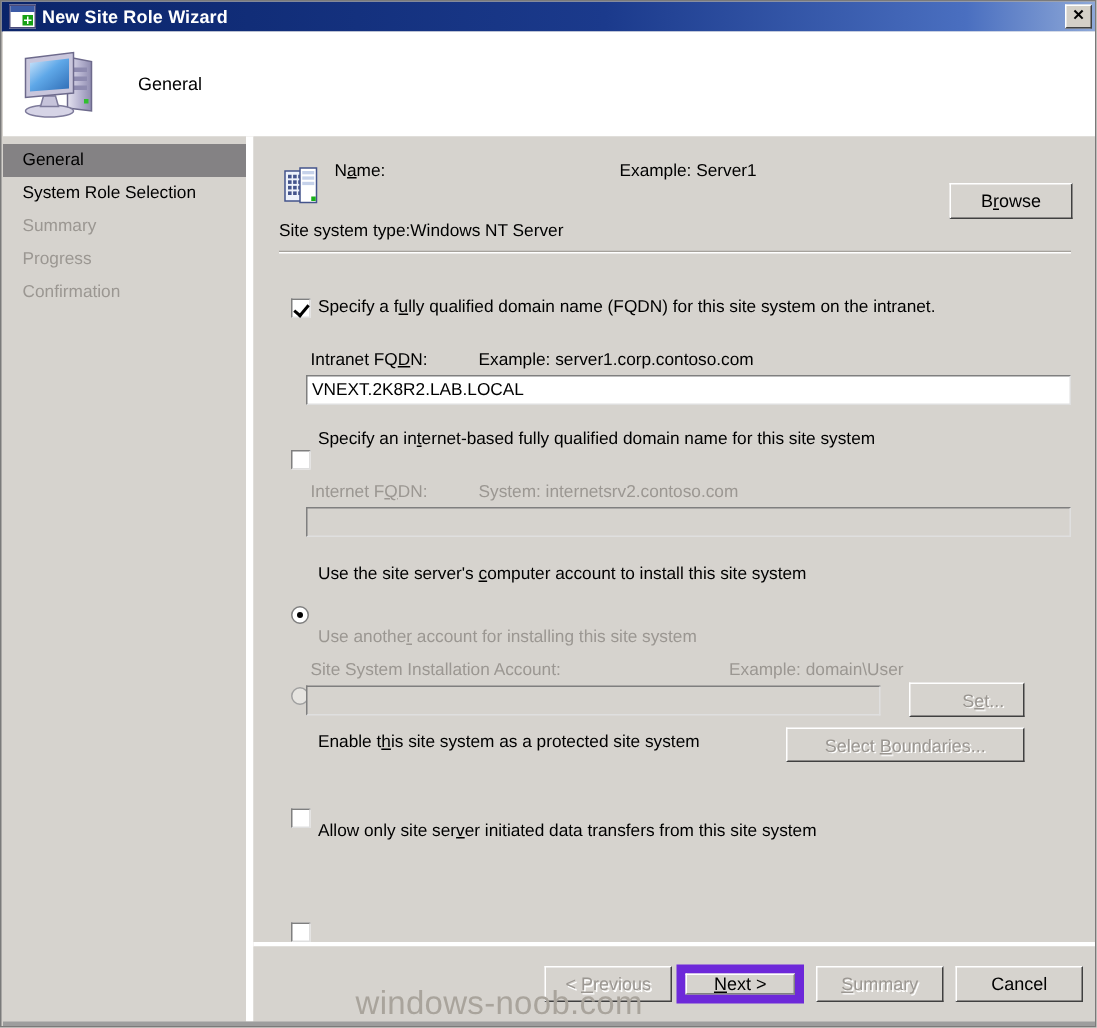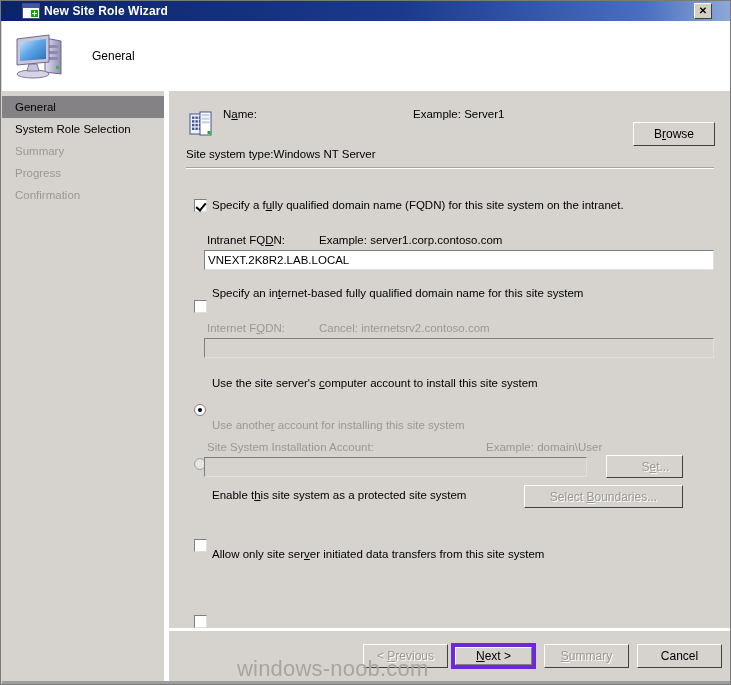--- a/index.html
+++ b/index.html
@@ -27,21 +27,21 @@
 
   
   #titlebar {
     position: absolute;
     left: 0; top: 0;
     width: 731px;
     height: 20px;
     background: linear-gradient(to right, #0a246a 0%, #1b3a8c 55%, #4a6fc0 88%, #8fa9d8 100%);
     display: flex;
     align-items: center;
-    padding: 0 18px;
+    padding: 0 2px;
     box-sizing: border-box;
   }
   #title-icon {
     width: 16px; height: 14px;
     margin: 0 4px 0 3px;
     background: #ffffff;
     border: 1px solid #4a4a7a;
     position: relative;
     flex: 0 0 auto;
   }
@@ -243,21 +243,21 @@
     white-space: nowrap;
   }
   .btn .inner {
     display: block;
   }
   .btn.disabled {
     color: #9b9792;
     text-shadow: 1px 1px 0 #ffffff;
   }
   .btn.default {
-    border: 4px solid #6d28d9;
+    border: 6px solid #6d28d9;
   }
   .btn.default .face {
     display: flex;
     align-items: center;
     justify-content: center;
     width: 100%; height: 100%;
     box-sizing: border-box;
     border-top: 1px solid #ffffff;
     border-left: 1px solid #ffffff;
     border-right: 1px solid #808080;
@@ -423,21 +423,21 @@
     <div class="abs sunken-input" style="left:35px; top:159px; width:510px; height:20px;">VNEXT.2K8R2.LAB.LOCAL</div>
 
     <div class="abs checkbox" style="left:25px; top:196px;"></div>
     <span class="abs lbl" style="left:43px; top:196px;">
       Specify an in<span class="u">t</span>ernet-based fully qualified domain name for this site system
     </span>
 
     <span class="abs lbl dim" style="left:38px; top:231px;">
       Internet F<span class="u">Q</span>DN:
     </span>
-    <span class="abs lbl dim" style="left:150px; top:231px;">Cancel: internetsrv2.contoso.com</span>
+    <span class="abs lbl dim" style="left:150px; top:231px;">System: internetsrv2.contoso.com</span>
 
     <div class="abs sunken-input disabled" style="left:35px; top:247px; width:510px; height:20px;"></div>
 
     <div class="abs radio selected" style="left:25px; top:287px;"></div>
     <span class="abs lbl" style="left:43px; top:286px;">
       Use the site server's <span class="u">c</span>omputer account to install this site system
     </span>
 
     <div class="abs radio disabled" style="left:25px; top:329px;"></div>
     <span class="abs lbl dim" style="left:43px; top:328px;">

